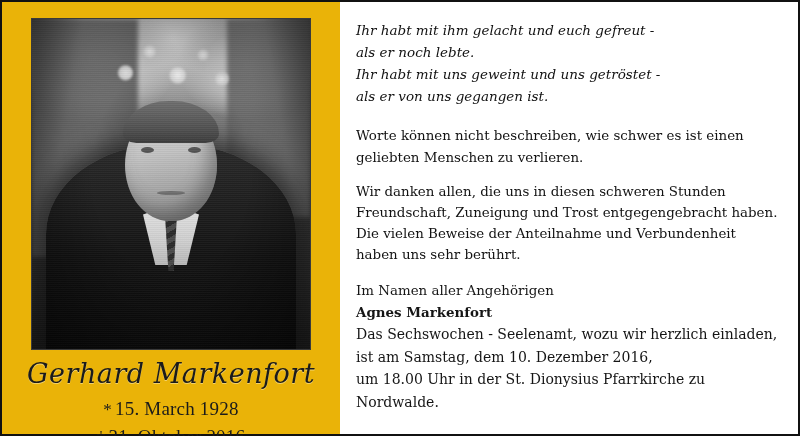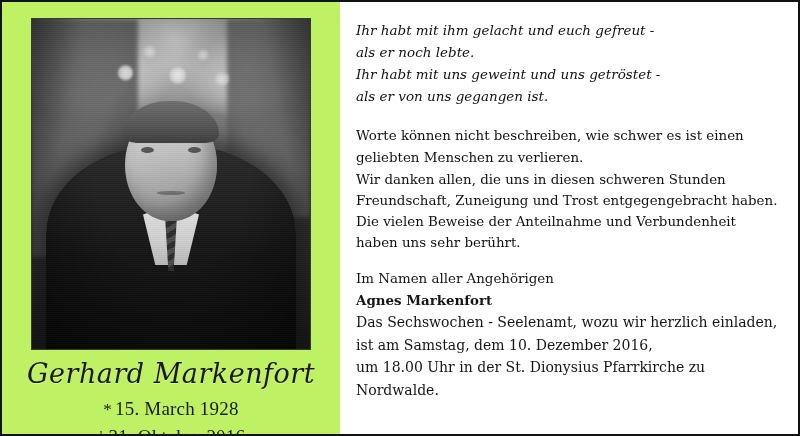--- a/index.html
+++ b/index.html
@@ -22,21 +22,21 @@
     box-sizing: border-box;
     border: 2px solid #111;
     display: flex;
   }
 
   
   .left-col {
     position: relative;
     width: 338px;
     flex: 0 0 338px;
-    background: #bef264;
+    background: #eab308;
     padding: 16px 0 12px 0;
     box-sizing: border-box;
   }
 
   .portrait-wrap {
     position: relative;
     width: 278px;
     height: 330px;
     margin: 0 auto;
     border: 1px solid #3a3a3a;
@@ -215,21 +215,21 @@
     margin-bottom: 18px;
     color: #121212;
   }
   .para {
     font-family: "DejaVu Serif", serif;
     font-size: 13.4px;
     line-height: 1.58;
     margin-bottom: 15px;
     color: #121212;
   }
-  .para.tight { margin-bottom: 1px; }
+  .para.tight { margin-bottom: 13px; }
   .block-names {
     font-family: "DejaVu Serif", serif;
     font-size: 13.4px;
     line-height: 1.6;
   }
   .name-strong {
     font-weight: bold;
   }
   .service {
     font-family: "DejaVu Serif", serif;

